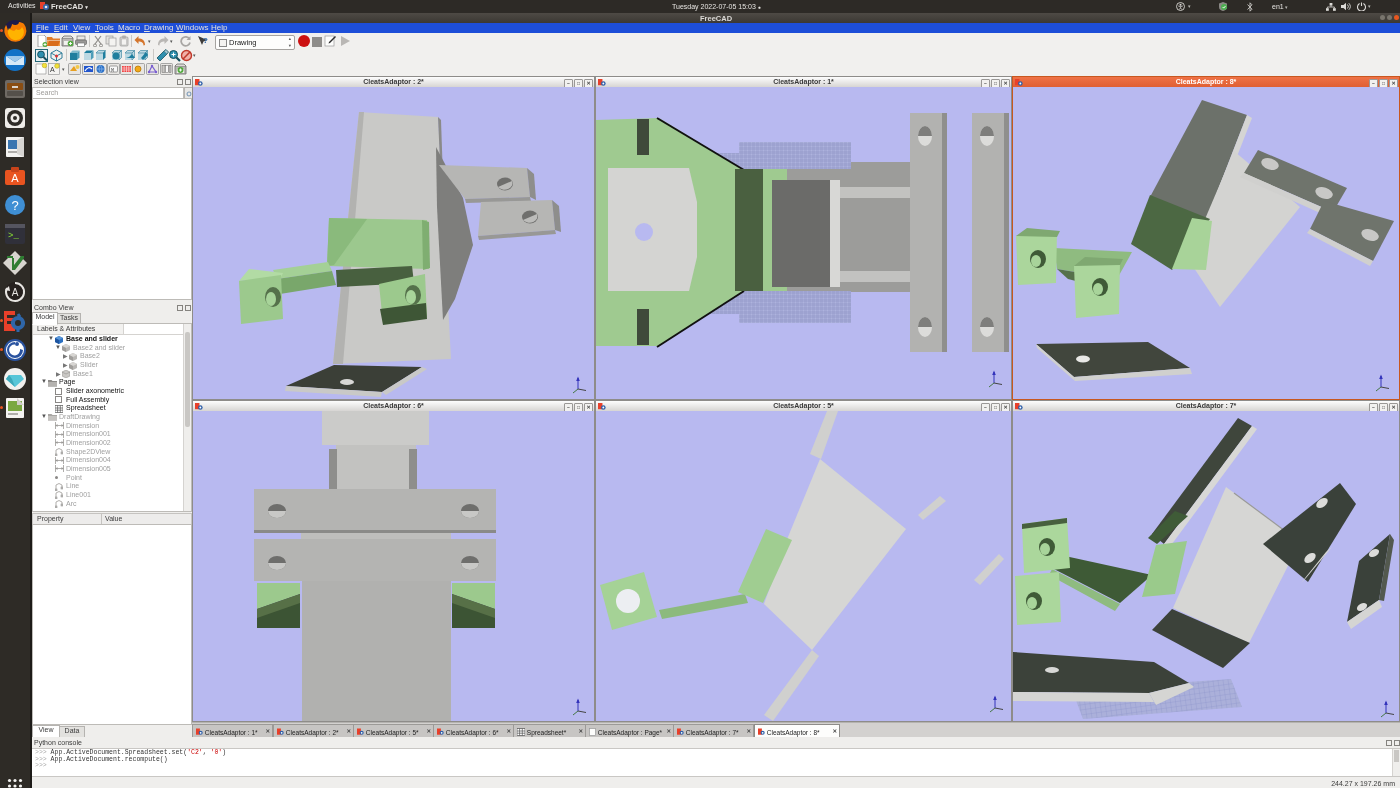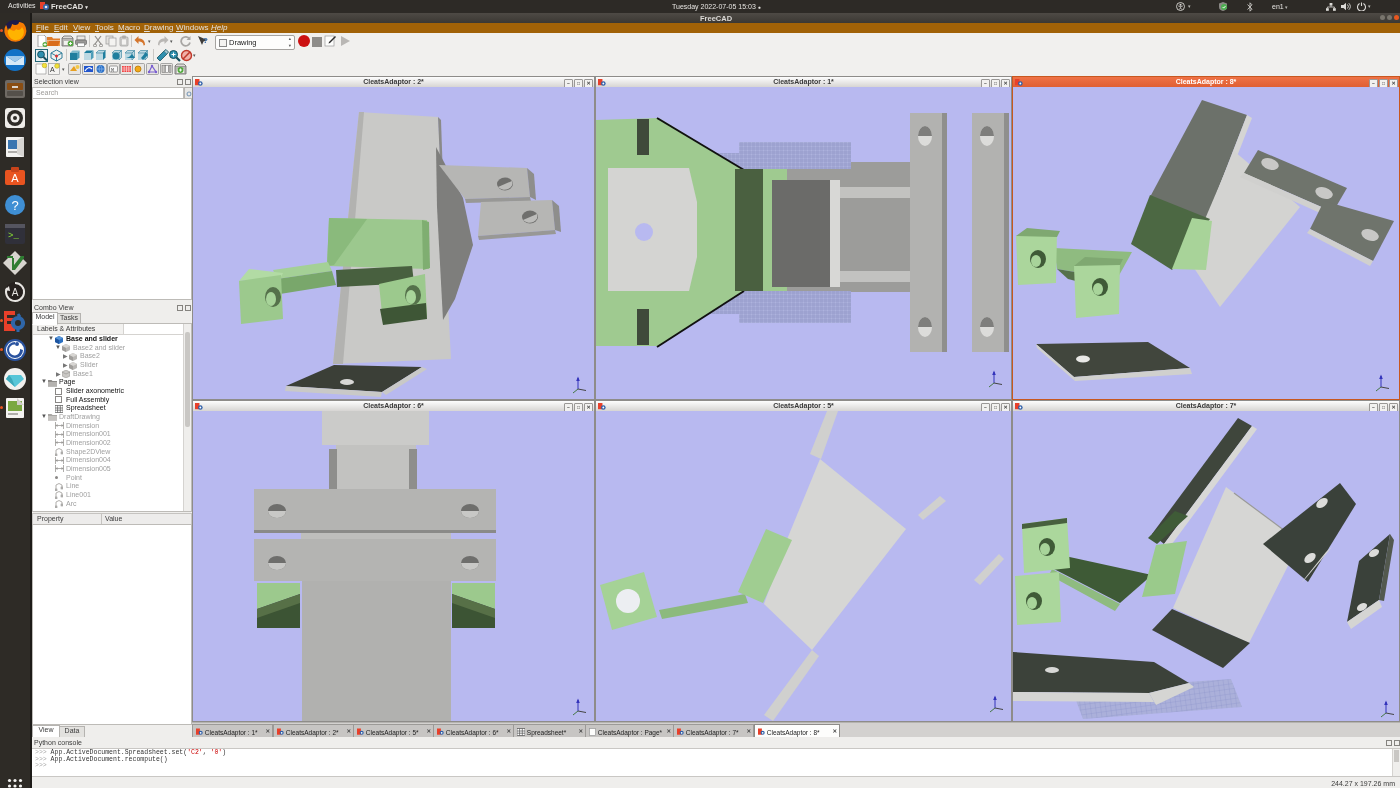--- a/index.html
+++ b/index.html
@@ -1,21 +1,21 @@
 <!DOCTYPE html>
 <html><head>
 <meta charset="utf-8">
 <style>
 html,body{margin:0;padding:0;}
 #root{position:relative;width:1400px;height:788px;background:#f1f0ee;font-family:"Liberation Sans",sans-serif;overflow:hidden;}
 .abs{position:absolute;}
 
 #topbar{left:0;top:0;width:1400px;height:13px;background:#2d2a26;color:#e6e4e1;font-size:8px;}
 #titlebar{left:32px;top:13px;width:1368px;height:10px;background:linear-gradient(#4e4a45,#3b3833);color:#dcdad7;}
-#menubar{left:32px;top:23px;width:1368px;height:10px;background:#a16207;color:#e2e0dd;font-size:8px;}
+#menubar{left:32px;top:23px;width:1368px;height:10px;background:#1d4ed8;color:#e2e0dd;font-size:8px;}
 #menubar span{position:absolute;top:0px;}
 #menubar u{text-decoration:underline;}
 
 #dock{left:0;top:13px;width:30px;height:775px;background:#2e2b26;border-right:2px solid #1d1b18;}
 .dockicon{position:absolute;left:3px;width:24px;height:24px;border-radius:5px;}
 .dot{position:absolute;left:0px;width:3px;height:3px;border-radius:2px;background:#e95420;}
 
 #toolbars{left:32px;top:33px;width:1368px;height:43px;background:#f1f0ee;border-bottom:1px solid #d5d3d0;}
 .tsep{position:absolute;width:1px;height:12px;background:#c9c7c4;}
 
@@ -86,21 +86,21 @@
     <span class="abs" style="left:1361.5px;top:2px;width:5px;height:5px;border-radius:3px;background:#e8561f;"></span>
   </div>
   <div id="menubar" class="abs">
     <span style="left:4px;"><u>F</u>ile</span>
     <span style="left:22px;"><u>E</u>dit</span>
     <span style="left:41px;"><u>V</u>iew</span>
     <span style="left:63px;"><u>T</u>ools</span>
     <span style="left:86px;"><u>M</u>acro</span>
     <span style="left:112px;"><u>D</u>rawing</span>
     <span style="left:144px;"><u>W</u>indows</span>
-    <span style="left:179px;font-style:italic;"><u>H</u>elp</span>
+    <span style="left:179px;"><u>H</u>elp</span>
   </div>
   <div id="dock" class="abs">
 
     <svg class="dockicon" style="top:6px;" viewBox="0 0 24 24">
         <circle cx="12" cy="12" r="11" fill="#1e1a4a"></circle>
         <path d="M21 5 A11 11 0 1 1 3 6 C5 9 4 12 7 13 C6 9 9 8 9 5 C12 7 16 6 16 3 C18 3 20 4 21 5z" fill="#f57c00"></path>
         <path d="M19 8 A8 8 0 1 1 6 9 C8 12 12 13 13 10 C15 12 18 11 19 8z" fill="#ffb300"></path>
       </svg>
     <span class="dot" style="top:16px;"></span>
 

